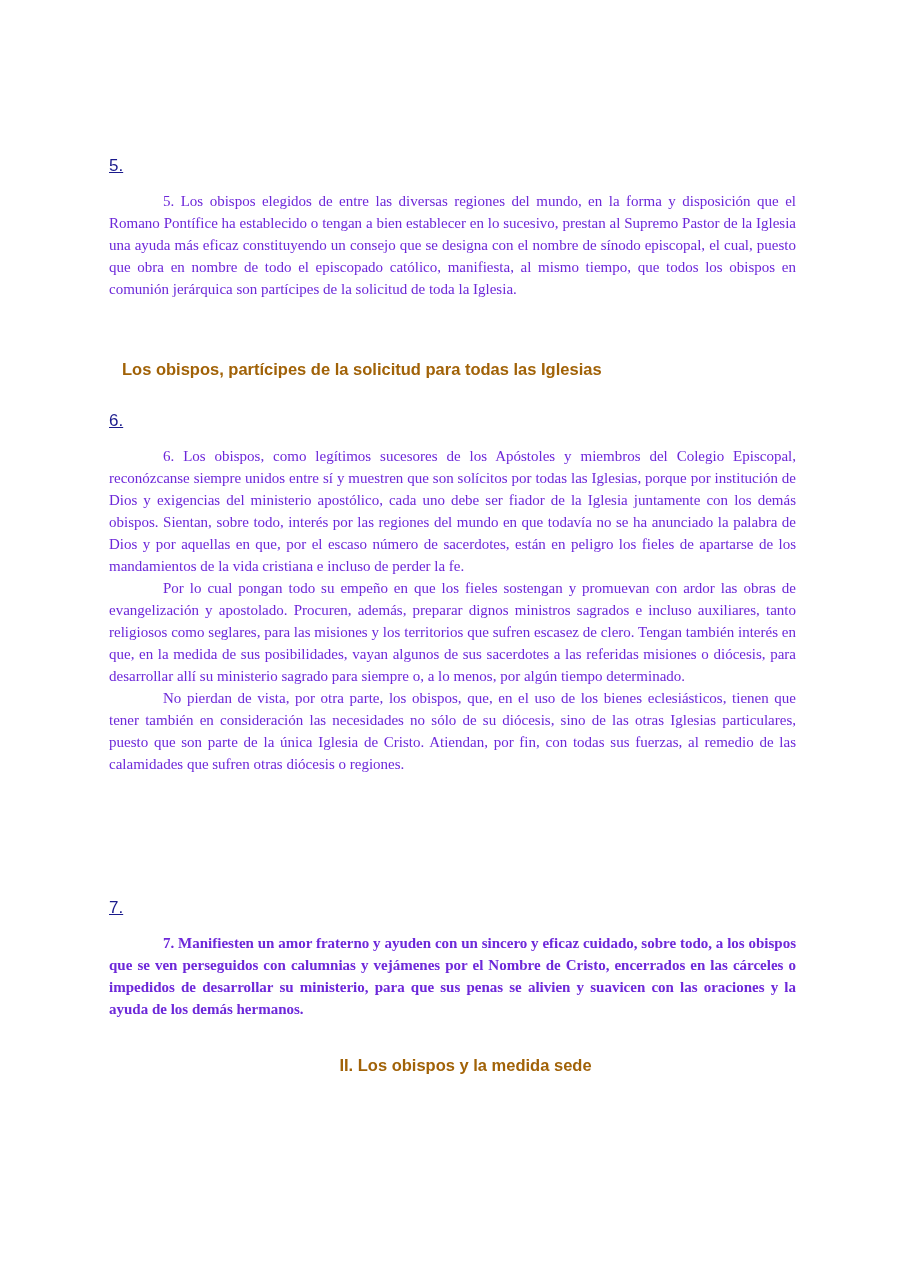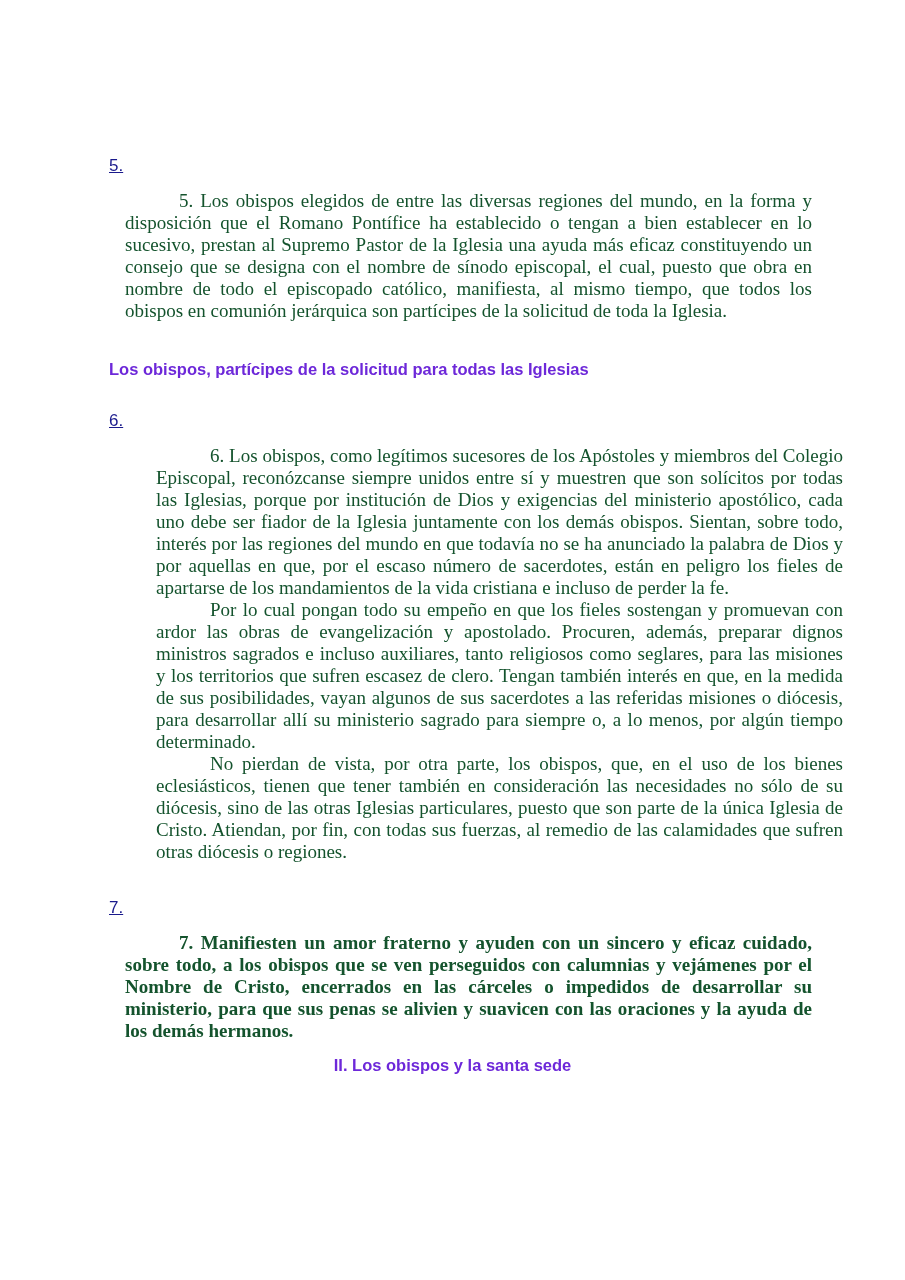--- a/index.html
+++ b/index.html
@@ -4,51 +4,51 @@
   <style>
     html, body { margin: 0; padding: 0; background: #ffffff; }
     body { width: 905px; height: 1280px; position: relative; overflow: hidden; }
     .page { position: absolute; left: 109px; top: 0; width: 687px; }
     .num-link {
       position: absolute; left: 0;
       font-family: "Liberation Sans", sans-serif; font-size: 17px;
       color: #1a1a8c; text-decoration: underline; cursor: pointer;
     }
     .para {
-      position: absolute; left: 16px; width: 687px;
-      font-family: "Liberation Serif", serif; font-size: 19px; line-height: 22px;
-      color: #14532d; text-align: justify; margin: 0;
+      position: absolute; left: 0; width: 687px;
+      font-family: "Liberation Serif", serif; font-size: 15px; line-height: 22px;
+      color: #6d28d9; text-align: justify; margin: 0;
     }
     .para p { margin: 0; text-indent: 54px; text-align: justify; }
     .heading {
-      position: absolute; left: 0;
+      position: absolute; left: 13px;
       font-family: "Liberation Sans", sans-serif; font-size: 16.5px; font-weight: bold;
-      color: #6d28d9; margin: 0;
+      color: #a16207; margin: 0;
     }
     .heading.center { width: 687px; text-align: center; }
   </style>
 </head>
 <body>
 
 <div class="page">
 
   <a class="num-link" style="top:156px;">5.</a>
   <div class="para" style="top:190px;">
     <p>5. Los obispos elegidos de entre las diversas regiones del mundo, en la forma y disposición que el Romano Pontífice ha establecido o tengan a bien establecer en lo sucesivo, prestan al Supremo Pastor de la Iglesia una ayuda más eficaz constituyendo un consejo que se designa con el nombre de sínodo episcopal, el cual, puesto que obra en nombre de todo el episcopado católico, manifiesta, al mismo tiempo, que todos los obispos en comunión jerárquica son partícipes de la solicitud de toda la Iglesia.</p>
   </div>
 
   <h2 class="heading" style="top:360px;">Los obispos, partícipes de la solicitud para todas las Iglesias</h2>
 
   <a class="num-link" style="top:411px;">6.</a>
-  <div class="para" style="top:445px;margin-left:31px;">
+  <div class="para" style="top:445px;">
     <p>6. Los obispos, como legítimos sucesores de los Apóstoles y miembros del Colegio Episcopal, reconózcanse siempre unidos entre sí y muestren que son solícitos por todas las Iglesias, porque por institución de Dios y exigencias del ministerio apostólico, cada uno debe ser fiador de la Iglesia juntamente con los demás obispos. Sientan, sobre todo, interés por las regiones del mundo en que todavía no se ha anunciado la palabra de Dios y por aquellas en que, por el escaso número de sacerdotes, están en peligro los fieles de apartarse de los mandamientos de la vida cristiana e incluso de perder la fe.</p>
     <p>Por lo cual pongan todo su empeño en que los fieles sostengan y promuevan con ardor las obras de evangelización y apostolado. Procuren, además, preparar dignos ministros sagrados e incluso auxiliares, tanto religiosos como seglares, para las misiones y los territorios que sufren escasez de clero. Tengan también interés en que, en la medida de sus posibilidades, vayan algunos de sus sacerdotes a las referidas misiones o diócesis, para desarrollar allí su ministerio sagrado para siempre o, a lo menos, por algún tiempo determinado.</p>
     <p>No pierdan de vista, por otra parte, los obispos, que, en el uso de los bienes eclesiásticos, tienen que tener también en consideración las necesidades no sólo de su diócesis, sino de las otras Iglesias particulares, puesto que son parte de la única Iglesia de Cristo. Atiendan, por fin, con todas sus fuerzas, al remedio de las calamidades que sufren otras diócesis o regiones.</p>
   </div>
 
   <a class="num-link" style="top:898px;">7.</a>
   <div class="para" style="top:932px;font-weight:bold;">
     <p>7. Manifiesten un amor fraterno y ayuden con un sincero y eficaz cuidado, sobre todo, a los obispos que se ven perseguidos con calumnias y vejámenes por el Nombre de Cristo, encerrados en las cárceles o impedidos de desarrollar su ministerio, para que sus penas se alivien y suavicen con las oraciones y la ayuda de los demás hermanos.</p>
   </div>
 
-  <h2 class="heading center" style="top:1056px;">II. Los obispos y la santa sede</h2>
+  <h2 class="heading center" style="top:1056px;">II. Los obispos y la medida sede</h2>
 
 </div>
 
 </body></html>

